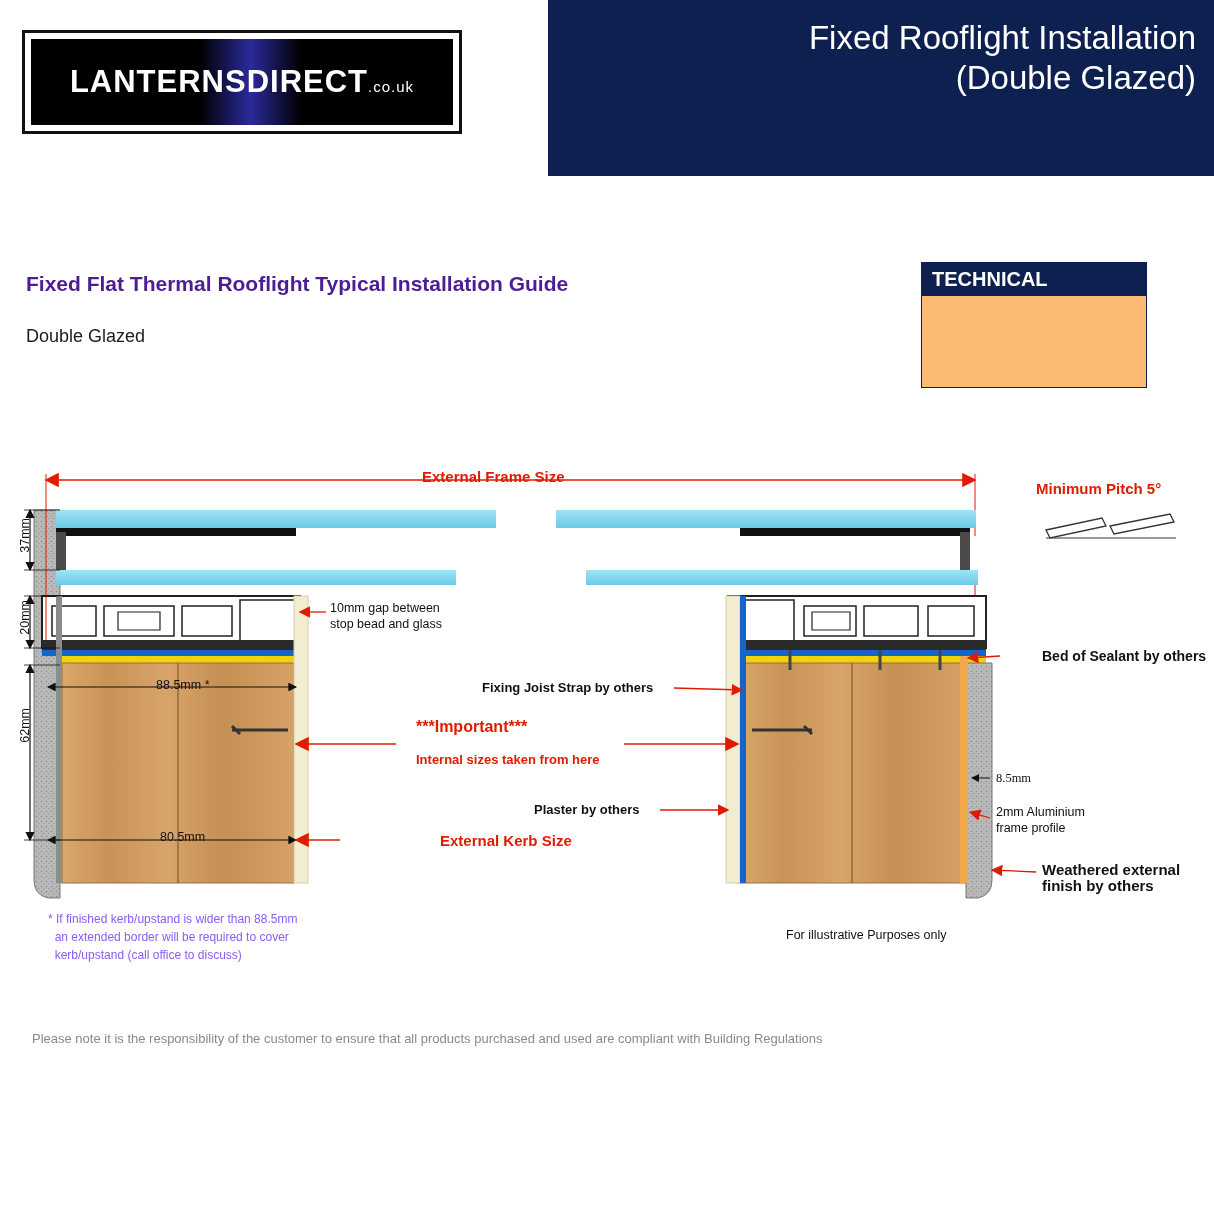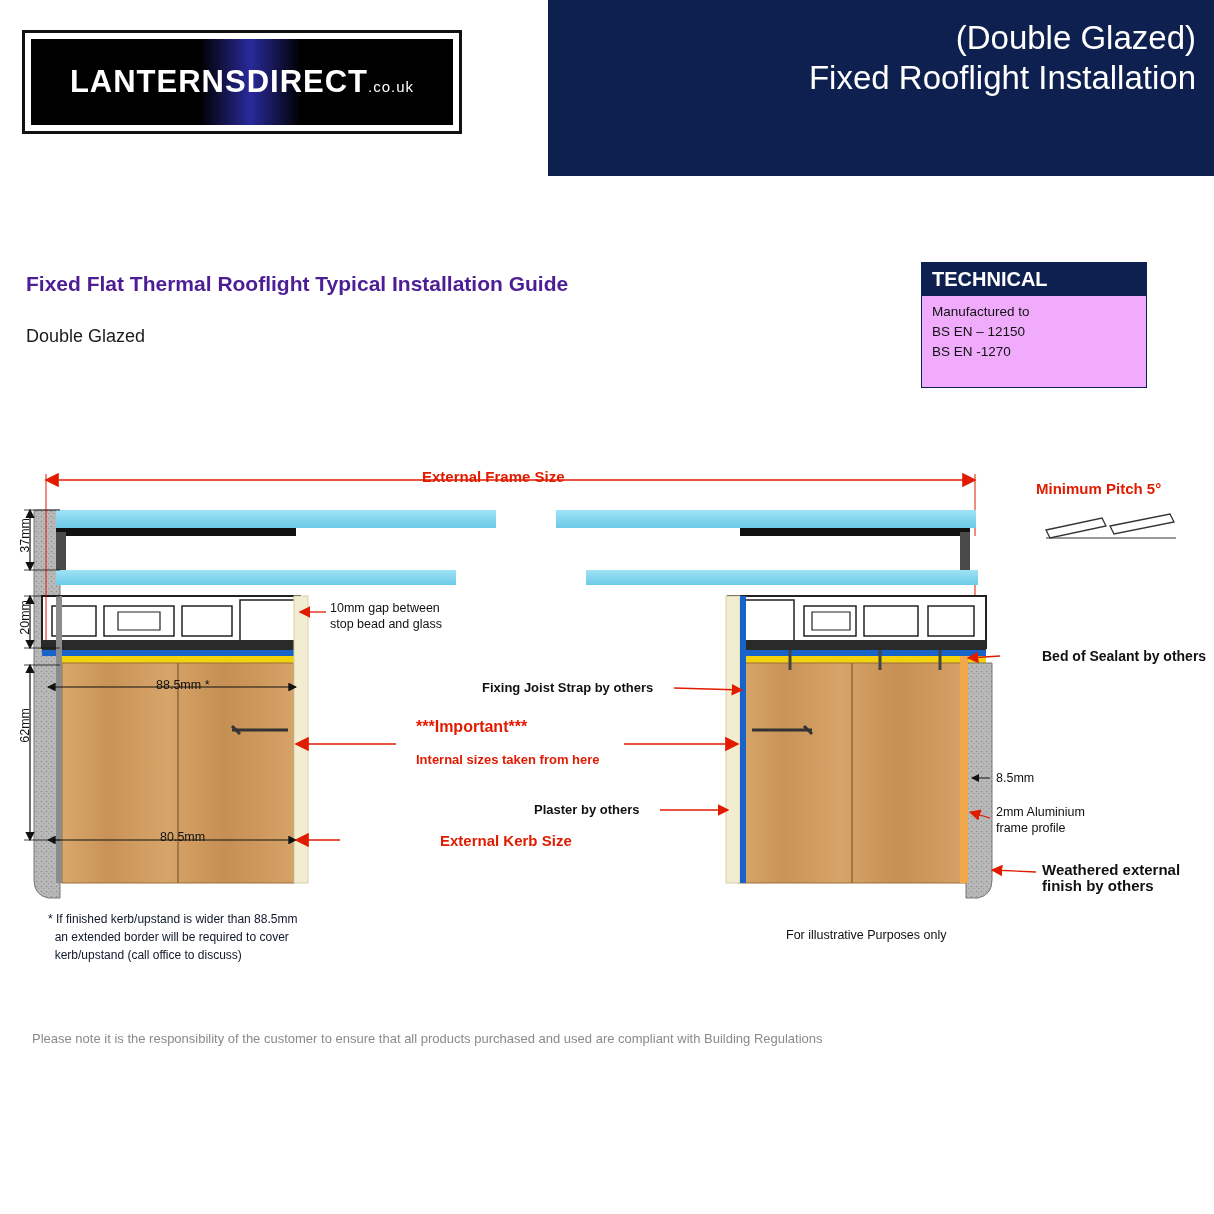--- a/index.html
+++ b/index.html
@@ -43,72 +43,67 @@
     position:absolute;left:26px;top:272px;
     font-size:21px;font-weight:bold;color:#4c1d95;
   }
   .guide-sub{
     position:absolute;left:26px;top:326px;
     font-size:18px;color:#1b1b1b;
   }
   
   .tech-box{
     position:absolute;left:921px;top:262px;width:226px;height:126px;
-    border:1px solid #0d2050;background:#f0abfc;box-sizing:border-box;
+    border:1px solid #0d2050;background:#fdba74;box-sizing:border-box;
   }
   .tech-head{
     background:#0d2050;color:#fff;font-size:20px;font-weight:bold;
     padding:5px 10px;
   }
   .tech-body{padding:6px 10px;font-size:13.5px;line-height:20px;color:#111;}
 
   
   .diagram{position:absolute;left:0;top:440px;width:1214px;height:520px;}
   .dim-label{position:absolute;font-size:12.5px;color:#111;}
   .red-lbl{position:absolute;color:#e01b00;font-weight:bold;font-size:15px;}
   .blk-lbl{position:absolute;color:#111;font-size:12.5px;line-height:16px;}
   .vert{writing-mode:vertical-rl;transform:rotate(180deg);}
 
   .footnote{
-    position:absolute;left:48px;top:910px;font-size:12px;color:#0f172a;line-height:18px;
+    position:absolute;left:48px;top:910px;font-size:12px;color:#8b5cf6;line-height:18px;
   }
   .illus{
     position:absolute;left:786px;top:928px;font-size:12.5px;color:#111;
   }
   .disclaimer{
     position:absolute;left:32px;top:1031px;font-size:13px;color:#8a8a8a;
   }
 </style>
 </head>
 <body>
 
 <div class="header-bar"></div>
 <div class="header-title">
+  <div>Fixed Rooflight Installation</div>
   <div>(Double Glazed)</div>
-  <div>Fixed Rooflight Installation</div>
 </div>
 
 <div class="logo-box">
   <div class="logo-inner">
     <span class="logo-text">
       <span class="lanterns">LANTERNS</span><span class="direct">DIRECT</span><span class="couk">.co.uk</span>
     </span>
   </div>
 </div>
 
 <div class="guide-title">Fixed Flat Thermal Rooflight Typical Installation Guide</div>
 <div class="guide-sub">Double Glazed</div>
 
 <div class="tech-box">
   <div class="tech-head">TECHNICAL</div>
-  <div class="tech-body">
-    <div>Manufactured to</div>
-    <div>BS EN – 12150</div>
-    <div>BS EN -1270</div>
-  </div>
 </div>
 
 <div class="diagram">
 <svg width="1214" height="520" viewBox="0 0 1214 520" xmlns="http://www.w3.org/2000/svg">
   <defs>
     <linearGradient id="woodg" x1="0" y1="0" x2="1" y2="0">
       <stop offset="0%" stop-color="#d9a86a"></stop>
       <stop offset="20%" stop-color="#c99357"></stop>
       <stop offset="45%" stop-color="#d7a469"></stop>
       <stop offset="70%" stop-color="#c68f53"></stop>
@@ -261,21 +256,21 @@
 <div class="dim-label vert" style="left:18px;top:268px;">62mm</div>
 
 <div class="dim-label" style="left:156px;top:238px;">88.5mm  *</div>
 <div class="dim-label" style="left:160px;top:390px;">80.5mm</div>
 
 <div class="blk-lbl" style="left:330px;top:160px;width:130px;">10mm gap between<br>stop bead and glass</div>
 
 <div class="blk-lbl" style="left:1006px;top:208px;font-weight:bold;font-size:14px;padding-left:36px;">Bed of Sealant by others</div>
 <div class="blk-lbl" style="left:482px;top:240px;font-weight:bold;font-size:13px;">Fixing Joist Strap by others</div>
 <div class="blk-lbl" style="left:534px;top:362px;font-weight:bold;font-size:13px;">Plaster by others</div>
-<div class="blk-lbl" style="left:996px;top:330px;">8.5mm</div>
+<div class="blk-lbl" style="left:996px;top:330px;font-family:Liberation Serif, serif;">8.5mm</div>
 <div class="blk-lbl" style="left:996px;top:364px;width:120px;">2mm Aluminium<br>frame profile</div>
 <div class="blk-lbl" style="left:1042px;top:422px;width:150px;font-weight:bold;font-size:15px;">Weathered external<br>finish by others</div>
 
 <div class="red-lbl" style="left:416px;top:278px;font-size:16px;">***Important***</div>
 <div class="red-lbl" style="left:416px;top:312px;font-size:13px;font-weight:bold;">Internal sizes taken from here</div>
 <div class="red-lbl" style="left:440px;top:392px;">External Kerb Size</div>
 </div>
 
 <div class="footnote">
   * If finished kerb/upstand is wider than 88.5mm<br>

